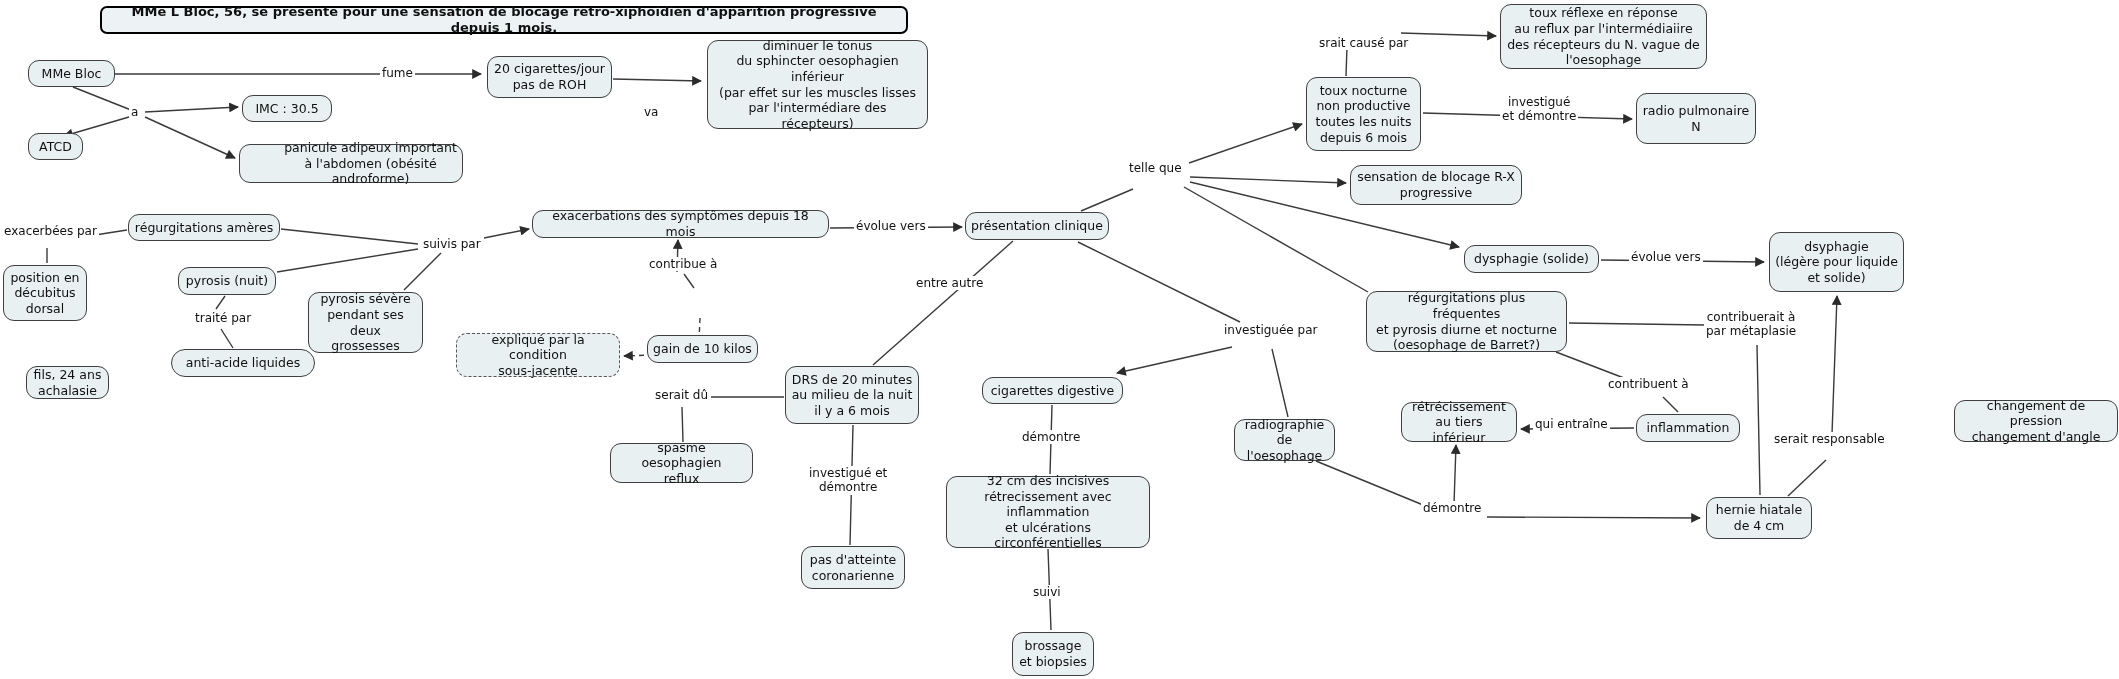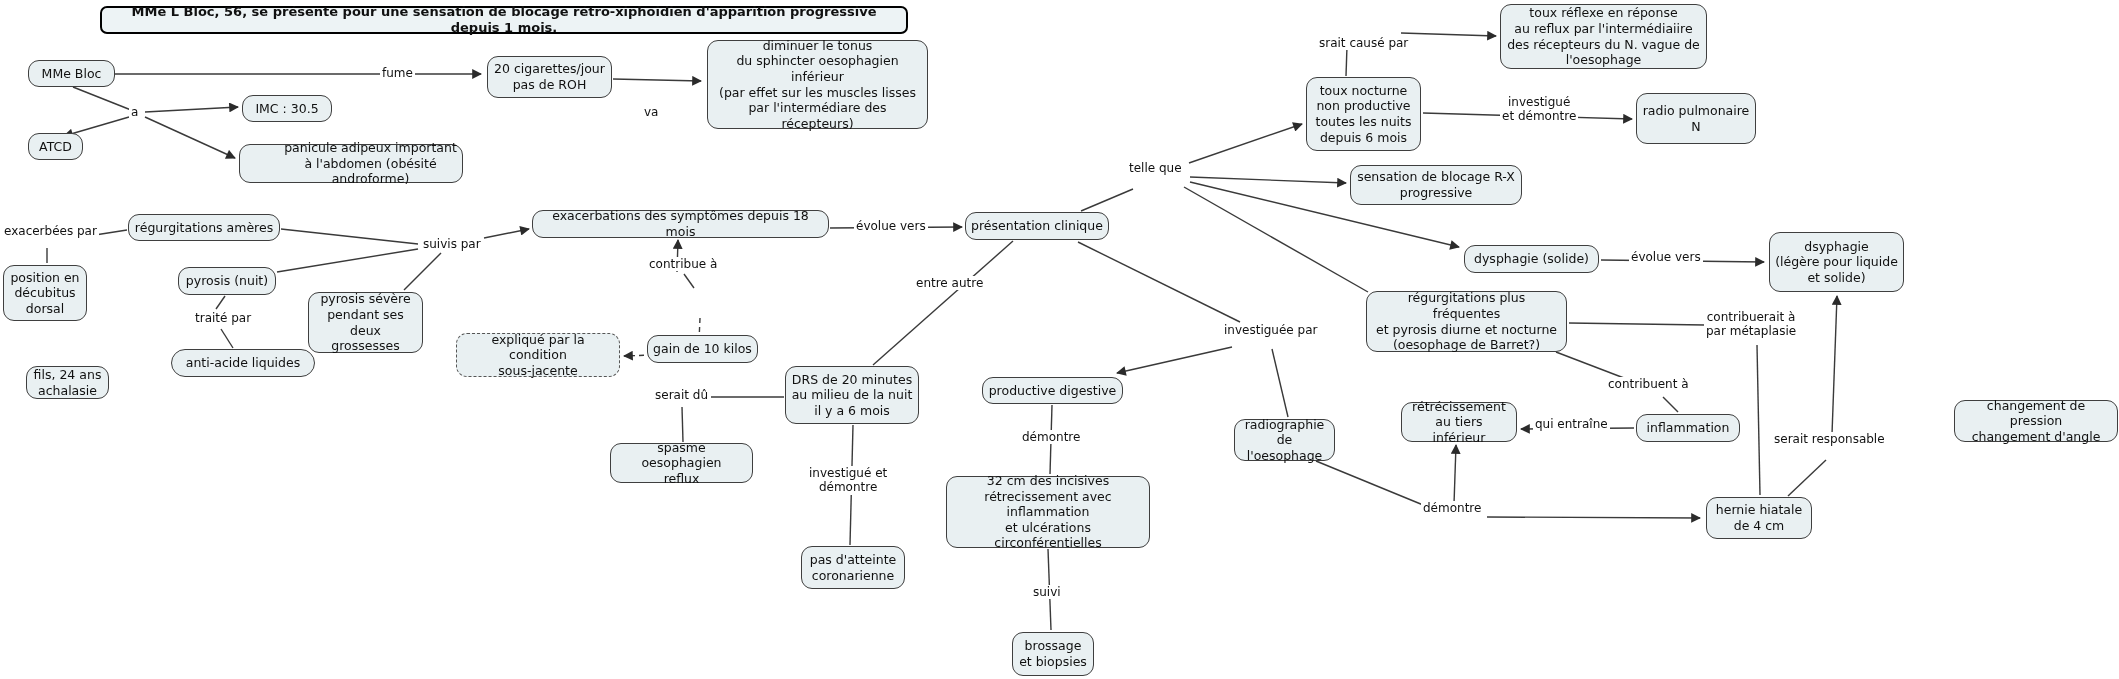--- a/index.html
+++ b/index.html
@@ -133,21 +133,21 @@
   <div class="node dashed" style="left:456px;top:333px;width:164px;height:44px;">expliqué par la condition
 sous-jacente</div>
   <div class="node" style="left:785px;top:366px;width:134px;height:58px;">DRS de 20 minutes
 au milieu de la nuit
 il y a 6 mois</div>
   <div class="node" style="left:610px;top:443px;width:143px;height:40px;">spasme oesophagien
 reflux</div>
   <div class="node" style="left:801px;top:546px;width:104px;height:43px;">pas d'atteinte
 coronarienne</div>
   <div class="node" style="left:965px;top:212px;width:144px;height:28px;">présentation clinique</div>
-  <div class="node" style="left:982px;top:377px;width:141px;height:27px;">productive digestive</div>
+  <div class="node" style="left:982px;top:377px;width:141px;height:27px;">cigarettes digestive</div>
   <div class="node" style="left:946px;top:476px;width:204px;height:72px;">32 cm des incisives
 rétrecissement avec
 inflammation
 et ulcérations circonférentielles</div>
   <div class="node" style="left:1012px;top:632px;width:82px;height:44px;">brossage
 et biopsies</div>
   <div class="node" style="left:1234px;top:419px;width:101px;height:42px;">radiographie
 de l'oesophage</div>
   <div class="node" style="left:1306px;top:77px;width:115px;height:74px;">toux nocturne
 non productive

